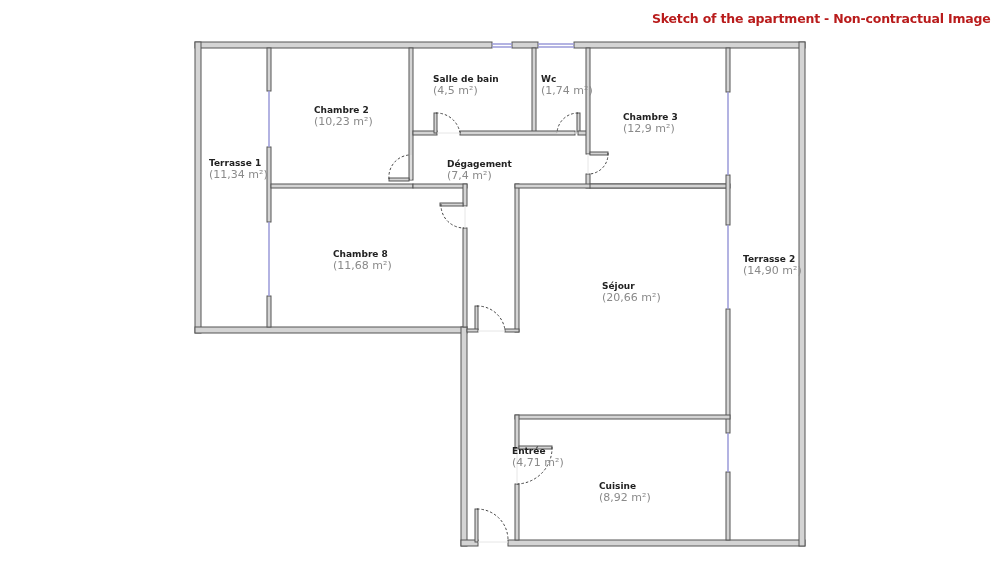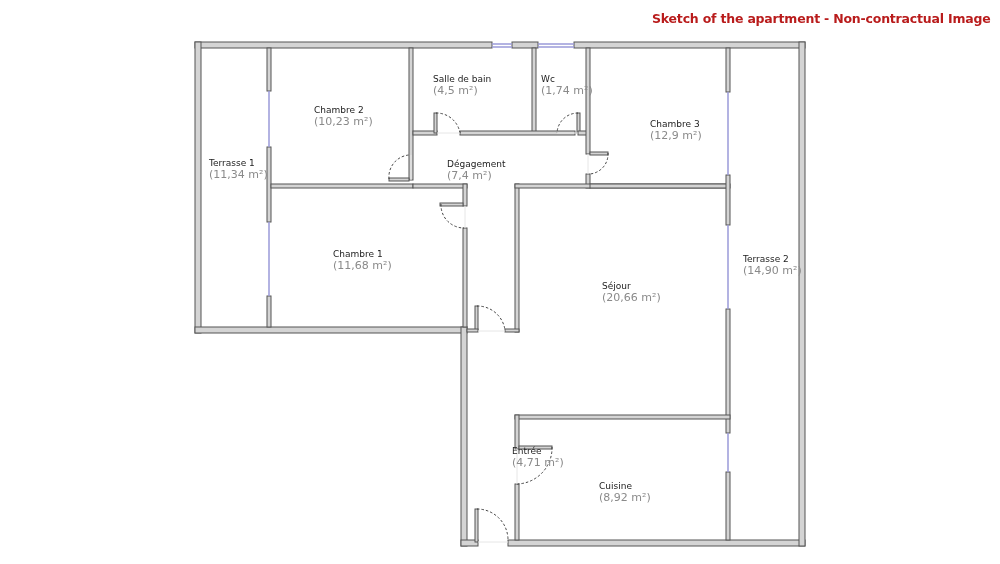--- a/index.html
+++ b/index.html
@@ -4,21 +4,21 @@
 <style>
   html, body { margin: 0; padding: 0; background: #ffffff; }
   body { width: 1000px; height: 564px; position: relative; overflow: hidden; font-family: "DejaVu Sans", sans-serif; }
   .caption {
     position: absolute; left: 652px; top: 11px;
     font-family: "DejaVu Sans", sans-serif; font-weight: bold; font-size: 12.5px; color: #b91c1c;
     white-space: nowrap; letter-spacing: -0.2px;
   }
   svg.plan { position: absolute; left: 0; top: 0; }
   .room-label { position: absolute; text-align: left; white-space: nowrap; }
-  .room-name { display: block; font-family: "DejaVu Sans", sans-serif; font-weight: normal; font-size: 9px; color: #222; line-height: 12px; }
+  .room-name { display: block; font-family: "DejaVu Sans", sans-serif; font-weight: bold; font-size: 9px; color: #222; line-height: 12px; }
   .room-area { display: block; font-family: "DejaVu Sans", sans-serif; font-size: 11px; color: #8a8a8a; line-height: 12px; }
 </style>
 </head>
 <body>
 
 <div class="caption">Sketch of the apartment - Non-contractual Image</div>
 
 <svg class="plan" width="1000" height="564" viewBox="0 0 1000 564" xmlns="http://www.w3.org/2000/svg">
   <g fill="#d4d4d4" stroke="#555" stroke-width="1">
 
@@ -142,30 +142,30 @@
   <span class="room-area">(10,23 m²)</span>
 </div>
 <div class="room-label" style="left:433px; top:73px;">
   <span class="room-name">Salle de bain</span>
   <span class="room-area">(4,5 m²)</span>
 </div>
 <div class="room-label" style="left:541px; top:73px;">
   <span class="room-name">Wc</span>
   <span class="room-area">(1,74 m²)</span>
 </div>
-<div class="room-label" style="left:650px; top:111px;margin-top:7px;">
+<div class="room-label" style="left:623px; top:111px;">
   <span class="room-name">Chambre 3</span>
   <span class="room-area">(12,9 m²)</span>
 </div>
 <div class="room-label" style="left:447px; top:158px;">
   <span class="room-name">Dégagement</span>
   <span class="room-area">(7,4 m²)</span>
 </div>
 <div class="room-label" style="left:333px; top:248px;">
-  <span class="room-name">Chambre 1</span>
+  <span class="room-name">Chambre 8</span>
   <span class="room-area">(11,68 m²)</span>
 </div>
 <div class="room-label" style="left:602px; top:280px;">
   <span class="room-name">Séjour</span>
   <span class="room-area">(20,66 m²)</span>
 </div>
 <div class="room-label" style="left:743px; top:253px;">
   <span class="room-name">Terrasse 2</span>
   <span class="room-area">(14,90 m²)</span>
 </div>

